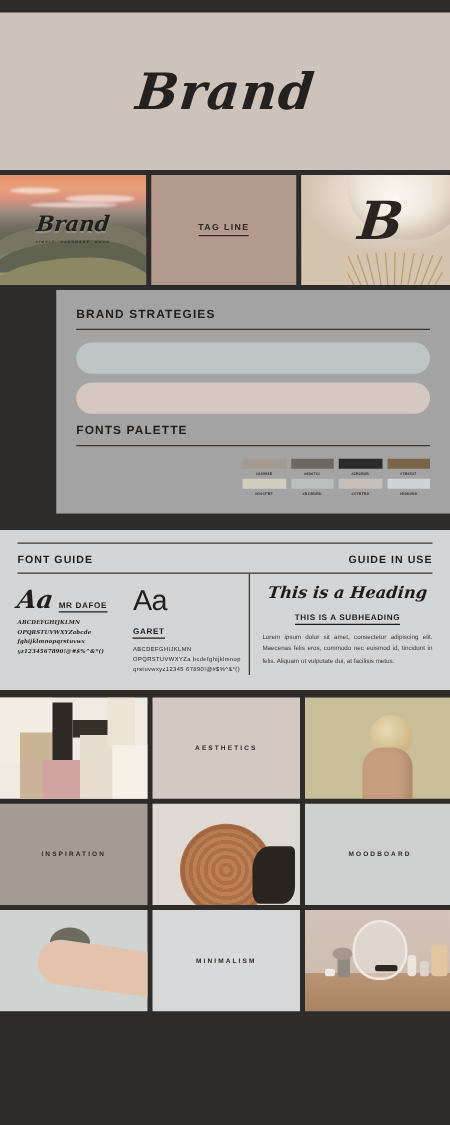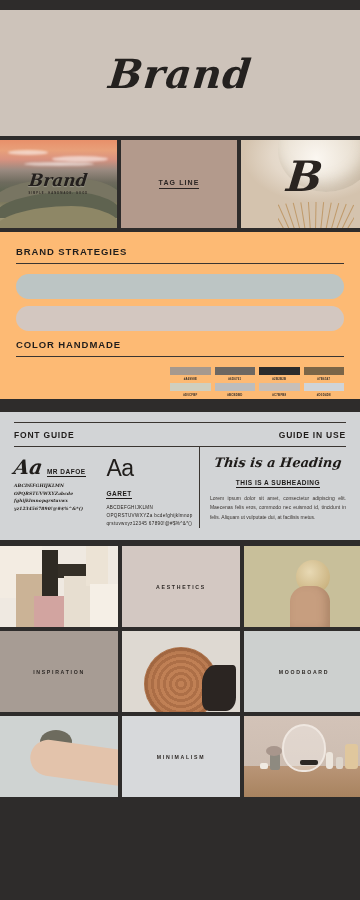--- a/index.html
+++ b/index.html
@@ -80,21 +80,21 @@
   .sticks { position:absolute; right:6px; bottom:-4px; width:76px; height:34px; overflow:hidden;}
   .stick { position:absolute; bottom:0; width:1px; height:30px; background:#c09a6a; transform-origin:bottom center;}
   .mono-letter {
     position:absolute; left:46px; top:12px; z-index:5;
     font-family:"DejaVu Serif", serif; font-style:italic; font-weight:700;
     font-size:42px; color:#2a2420; transform:skewX(-6deg);
   }
 
   
   .taupe {
-    background:#fdba74; padding:14px 16px 0 16px;
+    background:#a3a3a3; padding:14px 16px 12px 16px;margin-left:45px;
   }
   .sec-title {
     font-size:9.5px; font-weight:700; letter-spacing:.9px; color:#211e1c;
   }
   .rule { height:1px; background:#3a3531; margin:6px 0 10px 0; }
   .strategy-bar {
     height:25px; border-radius:13px; margin-bottom:7px;
   }
   .sb1 { background:#bcc5c4; }
   .sb2 { background:#d3c7c0; }
@@ -270,21 +270,21 @@
 
   <div class="taupe">
 
     <div class="sec-title">BRAND STRATEGIES</div>
     <div class="rule"></div>
 
     <div class="strategy-bar sb1"></div>
     <div class="strategy-bar sb2"></div>
 
     <div class="palette-wrap">
-      <div class="sec-title">COLOR HANDMADE</div>
+      <div class="sec-title">FONTS PALETTE</div>
       <div class="rule"></div>
 
       <div class="swatch-grid">
         <div class="sw-row">
           <div class="sw">
             <div class="sw-chip" style="background:#A6998E"></div>
             <div class="sw-hex">#A6998E</div>
           </div>
           <div class="sw">
             <div class="sw-chip" style="background:#6D6761"></div>

